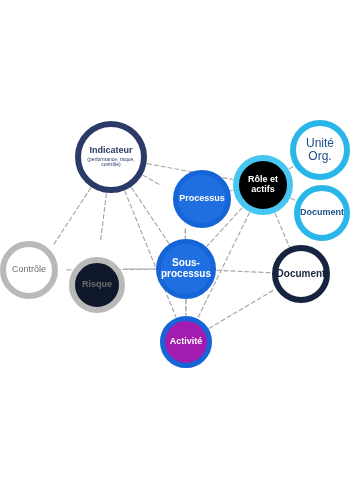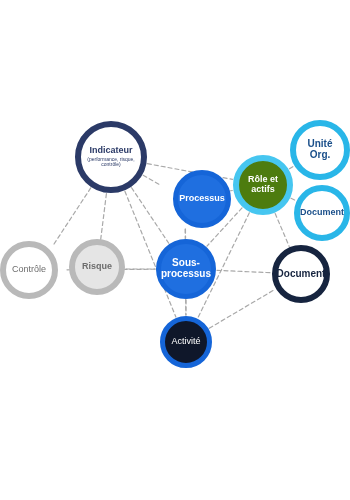--- a/index.html
+++ b/index.html
@@ -74,38 +74,38 @@
       <line x1="209.24099192224207" y1="328.25750042858726" x2="275.17667564195324" y2="289.2694439682363" stroke="#a9a9a9" stroke-width="1.2" stroke-dasharray="4 3" stroke-linecap="round"></line>
     </svg>
   <div id="node-layer">
       <div class="node" style="left: 75px; top: 121px; width: 72px; height: 72px; border: 6px solid rgb(43, 58, 103); background: rgb(255, 255, 255); color: rgb(43, 58, 103); font-size: 9px; font-weight: 700;">
         <span class="label">Indicateur</span>
         <span class="sublabel" style="font-weight: 400;">(performance, risque, contrôle)</span>
       </div>
       <div class="node" style="left: 156px; top: 170px; width: 58px; height: 58px; border: 5px solid rgb(21, 101, 216); background: rgb(31, 111, 224); color: rgb(255, 255, 255); font-size: 9px; font-weight: 700; margin-left: 17px;">
         <span class="label">Processus</span>
       </div>
-      <div class="node" style="left: 233px; top: 155px; width: 60px; height: 60px; border: 6px solid rgb(70, 198, 240); background: #4d7c0f; color: rgb(255, 255, 255); font-size: 9px; font-weight: 700;">
+      <div class="node" style="left: 233px; top: 155px; width: 60px; height: 60px; border: 6px solid rgb(70, 198, 240); background: #000000; color: rgb(255, 255, 255); font-size: 9px; font-weight: 700;">
         <span class="label">Rôle et actifs</span>
       </div>
-      <div class="node" style="left: 290px; top: 120px; width: 60px; height: 60px; border: 6px solid rgb(41, 182, 232); background: rgb(255, 255, 255); color: rgb(26, 79, 138); font-size: 10px; font-weight: 700;">
+      <div class="node" style="left: 290px; top: 120px; width: 60px; height: 60px; border: 6px solid rgb(41, 182, 232); background: rgb(255, 255, 255); color: rgb(26, 79, 138); font-size: 12px; font-weight: 400;">
         <span class="label">Unité Org.</span>
       </div>
       <div class="node" style="left: 294px; top: 185px; width: 56px; height: 56px; border: 6px solid rgb(41, 182, 232); background: rgb(255, 255, 255); color: rgb(26, 79, 138); font-size: 9px; font-weight: 700;">
         <span class="label">Document</span>
       </div>
       <div class="node" style="left: 0; top: 241px; width: 58px; height: 58px; border: 6px solid rgb(185, 185, 185); background: rgb(255, 255, 255); color: rgb(109, 109, 109); font-size: 9px; font-weight: 400;">
         <span class="label">Contrôle</span>
       </div>
-      <div class="node" style="left: 69px; top: 239px; width: 56px; height: 56px; border: 6px solid rgb(185, 185, 185); background: #e5e5e5; color: rgb(109, 109, 109); font-size: 9px; font-weight: 700;">
+      <div class="node" style="left: 69px; top: 257px; width: 56px; height: 56px; border: 6px solid rgb(185, 185, 185); background: #0f172a; color: rgb(109, 109, 109); font-size: 9px; font-weight: 700;">
         <span class="label">Risque</span>
       </div>
       <div class="node" style="left: 156px; top: 239px; width: 60px; height: 60px; border: 5px solid rgb(21, 101, 216); background: rgb(31, 111, 224); color: rgb(255, 255, 255); font-size: 10px; font-weight: 700;">
         <span class="label">Sous-processus</span>
       </div>
       <div class="node" style="left: 272px; top: 245px; width: 58px; height: 58px; border: 6px solid rgb(22, 36, 63); background: rgb(255, 255, 255); color: rgb(22, 36, 63); font-size: 10px; font-weight: 700;">
         <span class="label">Document</span>
       </div>
-      <div class="node" style="left: 160px; top: 316px; width: 52px; height: 52px; border: 5px solid rgb(21, 101, 216); background: #0f172a; color: rgb(255, 255, 255); font-size: 9px; font-weight: 400;">
+      <div class="node" style="left: 160px; top: 316px; width: 52px; height: 52px; border: 5px solid rgb(21, 101, 216); background: #a21caf; color: rgb(255, 255, 255); font-size: 9px; font-weight: 700;">
         <span class="label">Activité</span>
       </div>
     </div>
 </div>
 
 </body></html>

